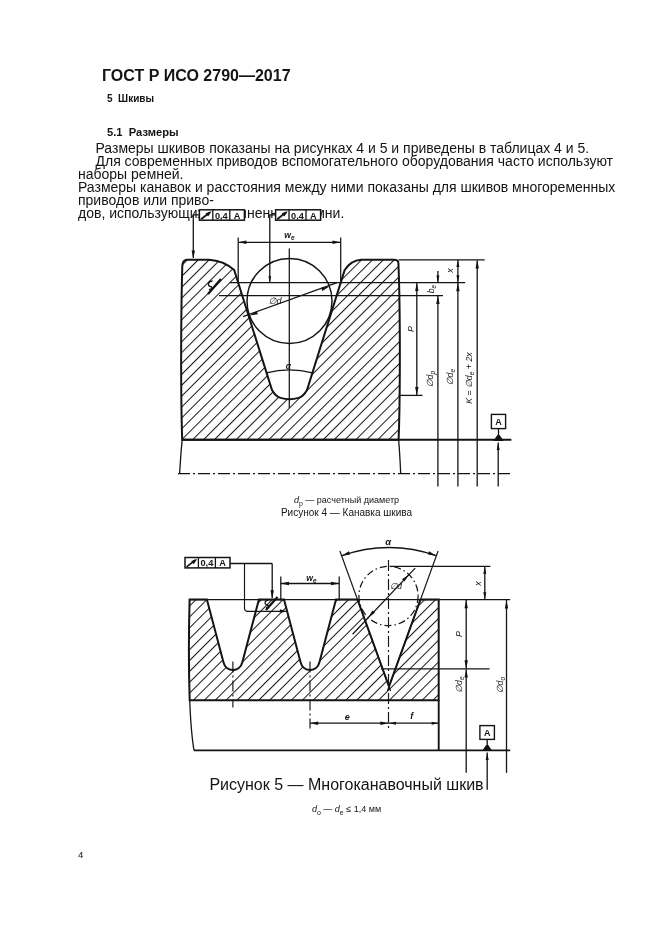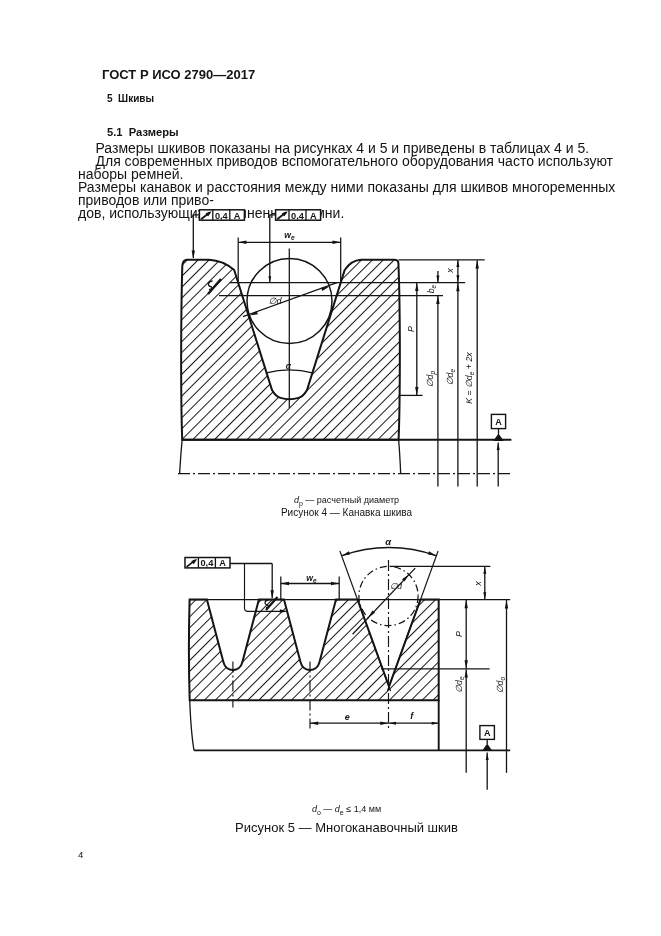--- a/index.html
+++ b/index.html
@@ -5,21 +5,21 @@
 html,body { margin:0; padding:0; }
 body { width:661px; height:936px; background:#ffffff; position:relative;
        font-family:"Liberation Sans", sans-serif; color:#141414; }
 .abs { position:absolute; }
 svg text { font-family:"Liberation Sans", sans-serif; fill:#141414; }
 .cap { position:absolute; left:78px; width:537px; text-align:center; }
 sub { font-size:7px; }
 </style>
 </head>
 <body>
-<div class="abs" style="left:78px; top:67px; font-size:13px; font-weight:bold;padding-left:24px;">ГОСТ Р ИСО 2790—2017</div>
+<div class="abs" style="left:78px; top:67px; font-size:16px; font-weight:bold;padding-left:24px;">ГОСТ Р ИСО 2790—2017</div>
 <div class="abs" style="left:107px; top:92.5px; font-size:10px; font-weight:bold;">5&nbsp;&nbsp;Шкивы</div>
 <div class="abs" style="left:107px; top:126px; font-size:11.2px; font-weight:bold;">5.1&nbsp;&nbsp;Размеры</div>
 <div class="abs" style="left:78px; top:141.5px; width:545px; font-size:14px; line-height:13.1px;">
 <span style="margin-left:17.5px;"></span>Размеры шкивов показаны на рисунках 4 и 5 и приведены в таблицах 4 и 5.<br>
 <span style="margin-left:17.5px;"></span>Для современных приводов вспомогательного оборудования часто используют наборы ремней.<br>
 Размеры канавок и расстояния между ними показаны для шкивов многоременных приводов или приво-<br>
 дов, использующих соединенные ремни.
 </div>
 <svg class="abs" style="left:0; top:0;" width="661" height="936" viewBox="0 0 661 936">
 <defs>
@@ -191,14 +191,14 @@
 <polygon points="438.7,723.2 431.7,724.7 431.7,721.7" fill="#111"></polygon>
 <text x="347.2" y="720" font-size="9" font-style="italic" font-weight="bold" text-anchor="middle">e</text>
 <text x="411.8" y="718.8" font-size="9" font-style="italic" font-weight="bold" text-anchor="middle">f</text>
 <line x1="194" y1="750.4" x2="510.2" y2="750.4" stroke="#141414" stroke-width="1.7"></line>
 <path d="M 189.7,700.3 C 190.5,720 192.2,740 194,750.4" fill="none" stroke="#141414" stroke-width="1.3"></path>
 <line x1="438.7" y1="700.3" x2="438.7" y2="750.4" stroke="#141414" stroke-width="1.9"></line>
 </svg>
 <div class="cap" style="top:495px; font-size:9px;"><i>d</i><sub>p</sub> — расчетный диаметр</div>
 <div class="cap" style="top:507px; font-size:10px;">Рисунок 4 — Канавка шкива</div>
 <div class="cap" style="top:804px; font-size:9px;"><i>d</i><sub>o</sub> — <i>d</i><sub>e</sub> ≤ 1,4 мм</div>
-<div class="cap" style="top:820px; font-size:13px;">Рисунок 5 — Многоканавочный шкив</div>
+<div class="cap" style="top:776px; font-size:16px;">Рисунок 5 — Многоканавочный шкив</div>
 <div class="abs" style="left:78px; top:849px; font-size:9.6px;">4</div>
 
 </body></html>

